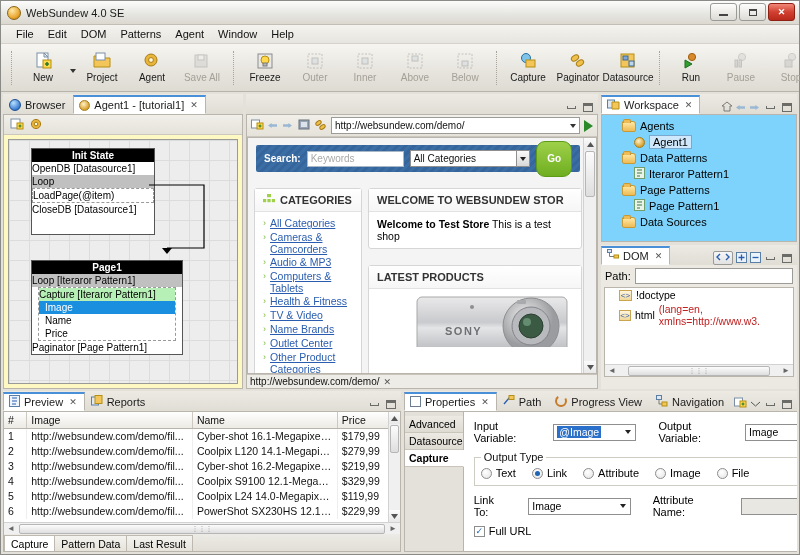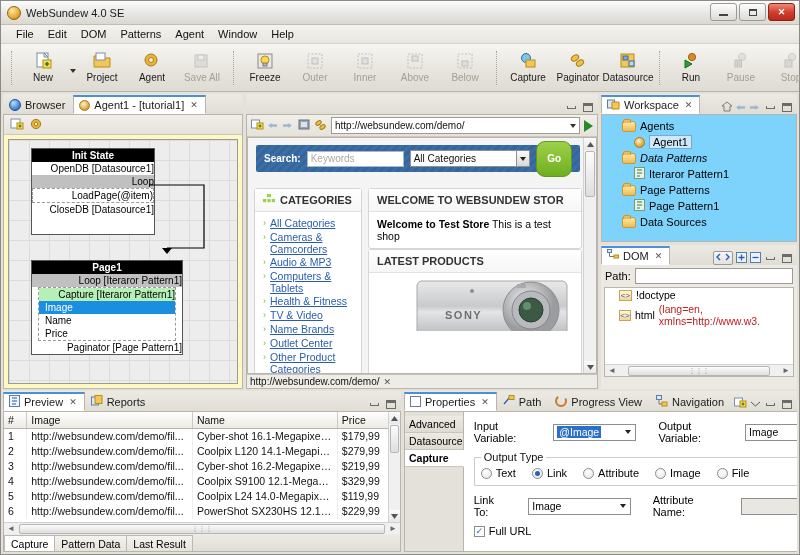--- a/index.html
+++ b/index.html
@@ -126,21 +126,21 @@
     background-image: linear-gradient(to right, #dcdcdc 1px, transparent 1px),
                       linear-gradient(to bottom, #dcdcdc 1px, transparent 1px);
     background-size: 20px 20px;
     border: 1px solid #9a9a96; margin: 4px;
   }
   .node { position: absolute; background: #fff; border: 1px solid #555; }
   .node-title {
     background: #000; color: #fff; text-align: center;
     font-size: 10px; font-weight: bold; padding: 1px 0;
   }
-  .node-row { text-align:right; font-size: 10px; padding: 1px 0; color:#000; }
+  .node-row { text-align:left; font-size: 10px; padding: 1px 0; color:#000; }
   .node-row.gray { background: #c0c0c0; }
   .node-row.dashed { border: 1px dashed #999; }
   .node-group { border: 1px dashed #9a9a9a; }
   .node-row.green { background: #b7f0b7; }
   .node-row.sel { background: #1a8fe0; color: #fff; text-align: left; padding-left: 6px; }
   .node-row.left { text-align: left; padding-left: 6px; }
   .connector { position: absolute; }
   
   .browser-panel { flex: 1; display: flex; flex-direction: column; min-width: 0; }
   .browser-bar {
@@ -615,21 +615,21 @@
                           <a class="cat-link">Outlet Center</a>
                         </li>
                       <li>
                           <span class="bullet">›</span>
                           <a class="cat-link">Other Product Categories</a>
                         </li>
                     </ul>
                   </div>
                 </div>
 
-                <div style="flex:1; display:flex; flex-direction:column; gap:0;">
+                <div style="flex:1; display:flex; flex-direction:column; gap:16px;">
                   <div class="card">
                     <div class="card-head">WELCOME TO WEBSUNDEW STOR</div>
                     <div style="padding:6px 8px; font-size:10.5px;">
                       <b>Welcome to Test Store</b><span> This is a test shop</span>
                     </div>
                   </div>
                   <div class="card" style="flex:1;">
                     <div class="card-head">LATEST PRODUCTS</div>
                     <div style="position:relative;height:58px;overflow:hidden;">
                       <svg width="190" height="60" viewBox="0 0 190 60" style="position:absolute;left:46px;top:2px;">
@@ -716,21 +716,21 @@
           <div class="panel-body">
             <div class="tree">
               <div class="tree-row" style="padding-left:16px;">
                 <span class="ic ic-folder"></span>
                 <span class="txt">Agents</span>
               </div>
               <div class="tree-row sel" style="padding-left:28px;">
                 <span class="ic ic-gear"></span>
                 <span class="txt">Agent1</span>
               </div>
-              <div class="tree-row" style="padding-left:16px;font-style:italic;">
+              <div class="tree-row" style="padding-left:16px;">
                 <span class="ic ic-folder"></span>
                 <span class="txt">Data Patterns</span>
               </div>
               <div class="tree-row" style="padding-left:28px;">
                 <span>
                   <svg width="11" height="12" viewBox="0 0 11 12">
                       <rect x="0.5" y="0.5" width="10" height="11" fill="#eaf3ea" stroke="#6f9f6f"></rect>
                       <path d="M3 3h5M3 6h5M3 9h3" stroke="#3a7a3a"></path>
                     </svg>
                 </span>

